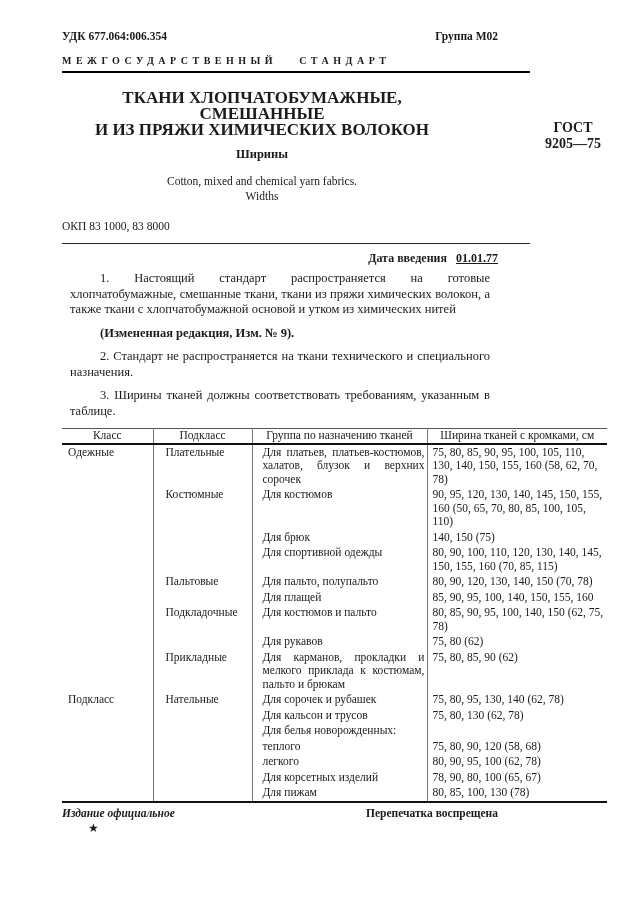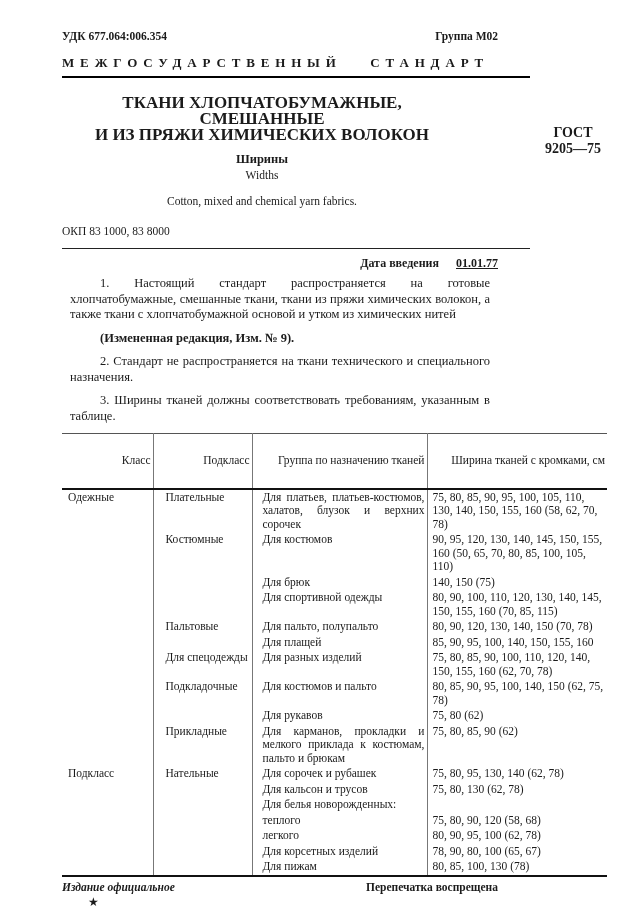--- a/index.html
+++ b/index.html
@@ -13,21 +13,21 @@
   }
   .page{position:relative;width:532px;height:914px;font-family:Liberation Serif, serif;}
   .content{padding:30px 34px 0 62px;}
 
   
   .topline{display:flex;justify-content:space-between;align-items:baseline;font-size:11.5px;font-weight:bold;}
 
   
   .banner{
     margin-top:13px;
-    font-size:13px;font-weight:bold;
+    font-size:10px;font-weight:bold;
     letter-spacing:0.45em;word-spacing:1.5em;
     white-space:nowrap;
     border-bottom:2.5px solid #000;
     padding-bottom:5px;
     margin-right:-32px; 
   }
 
   .head-main{position:relative;margin-top:17px;min-height:118px;}
   .title-col{width:400px;text-align:center;}
   .ru-title{font-size:17px;font-weight:bold;line-height:16px;}
@@ -37,21 +37,21 @@
   .gost-block{
     position:absolute;left:452px;top:30px;
     width:118px;text-align:center;
     font-size:14px;font-weight:bold;line-height:16px;
   }
   .okp{font-size:11.5px;margin-top:12px;}
 
   .rule{border:none;border-top:1.5px solid #222;margin:11px -32px 0 0;}
 
   .date-line{text-align:right;font-size:12px;font-weight:bold;margin-top:7px;}
-  .date-line .u{text-decoration:underline;margin-left:8px;}
+  .date-line .u{text-decoration:underline;}
 
   .para{
     font-size:12.5px;line-height:15.5px;margin:8px;
     text-align:justify;text-indent:30px;
   }
   .para.first{margin-top:5px;}
   .para.bold{font-weight:bold;text-align:left;}
 
   
   table.widths{
@@ -62,22 +62,22 @@
     font-size:11.5px;line-height:13.5px;
     border-top:1px solid #555;
     border-bottom:2px solid #111;
   }
   table.widths col.c1{width:91px;}
   table.widths col.c2{width:99px;}
   table.widths col.c3{width:175px;}
   table.widths col.c4{width:180px;}
   table.widths th{
     font-weight:normal;
-    text-align:right;vertical-align:middle;
-    padding:20px 2px;
+    text-align:center;vertical-align:middle;
+    padding:0 2px;
     border-bottom:2.5px solid #111;
   }
   table.widths td{vertical-align:top;padding:1px 2px;}
   table.widths th + th, table.widths td + td{border-left:1px solid #777;}
   td.c-klass{padding-left:6px !important;}
   td.c-subclass{padding-left:12px !important;}
   td.c-group{padding-left:10px !important;text-align:justify;}
   td.c-widths{padding-left:5px !important;}
 
   
@@ -98,22 +98,22 @@
       <span>Группа М02</span>
     </div>
 
     <div class="banner">МЕЖГОСУДАРСТВЕННЫЙ СТАНДАРТ</div>
 
     <div class="head-main">
       <div class="title-col">
         <div class="ru-title">ТКАНИ ХЛОПЧАТОБУМАЖНЫЕ, СМЕШАННЫЕ</div>
         <div class="ru-title">И ИЗ ПРЯЖИ ХИМИЧЕСКИХ ВОЛОКОН</div>
         <div class="subtitle">Ширины</div>
+        <div class="en-title first">Cotton, mixed and chemical yarn fabrics.</div>
         <div class="en-title">Widths</div>
-        <div class="en-title first">Cotton, mixed and chemical yarn fabrics.</div>
       </div>
       <div class="gost-block">
         <div>ГОСТ</div>
         <div>9205—75</div>
       </div>
     </div>
 
     <div class="okp">ОКП 83 1000, 83 8000</div>
 
     <hr class="rule">
@@ -180,26 +180,20 @@
         <td class="c-widths">80, 90, 120, 130, 140, 150 (70, 78)</td>
       </tr>
 
       <tr>
         <td class="c-klass"></td>
         <td class="c-subclass"></td>
         <td class="c-group">Для плащей</td>
         <td class="c-widths">85, 90, 95, 100, 140, 150, 155, 160</td>
       </tr>
 
-      <tr>
-        <td class="c-klass"></td>
-        <td class="c-subclass">Для спецодежды</td>
-        <td class="c-group">Для разных изделий</td>
-        <td class="c-widths">75, 80, 85, 90, 100, 110, 120, 140, 150, 155, 160 (62, 70, 78)</td>
-      </tr>
 
       <tr>
         <td class="c-klass"></td>
         <td class="c-subclass">Подкладочные</td>
         <td class="c-group">Для костюмов и пальто</td>
         <td class="c-widths">80, 85, 90, 95, 100, 140, 150 (62, 75, 78)</td>
       </tr>
 
       <tr>
         <td class="c-klass"></td>

